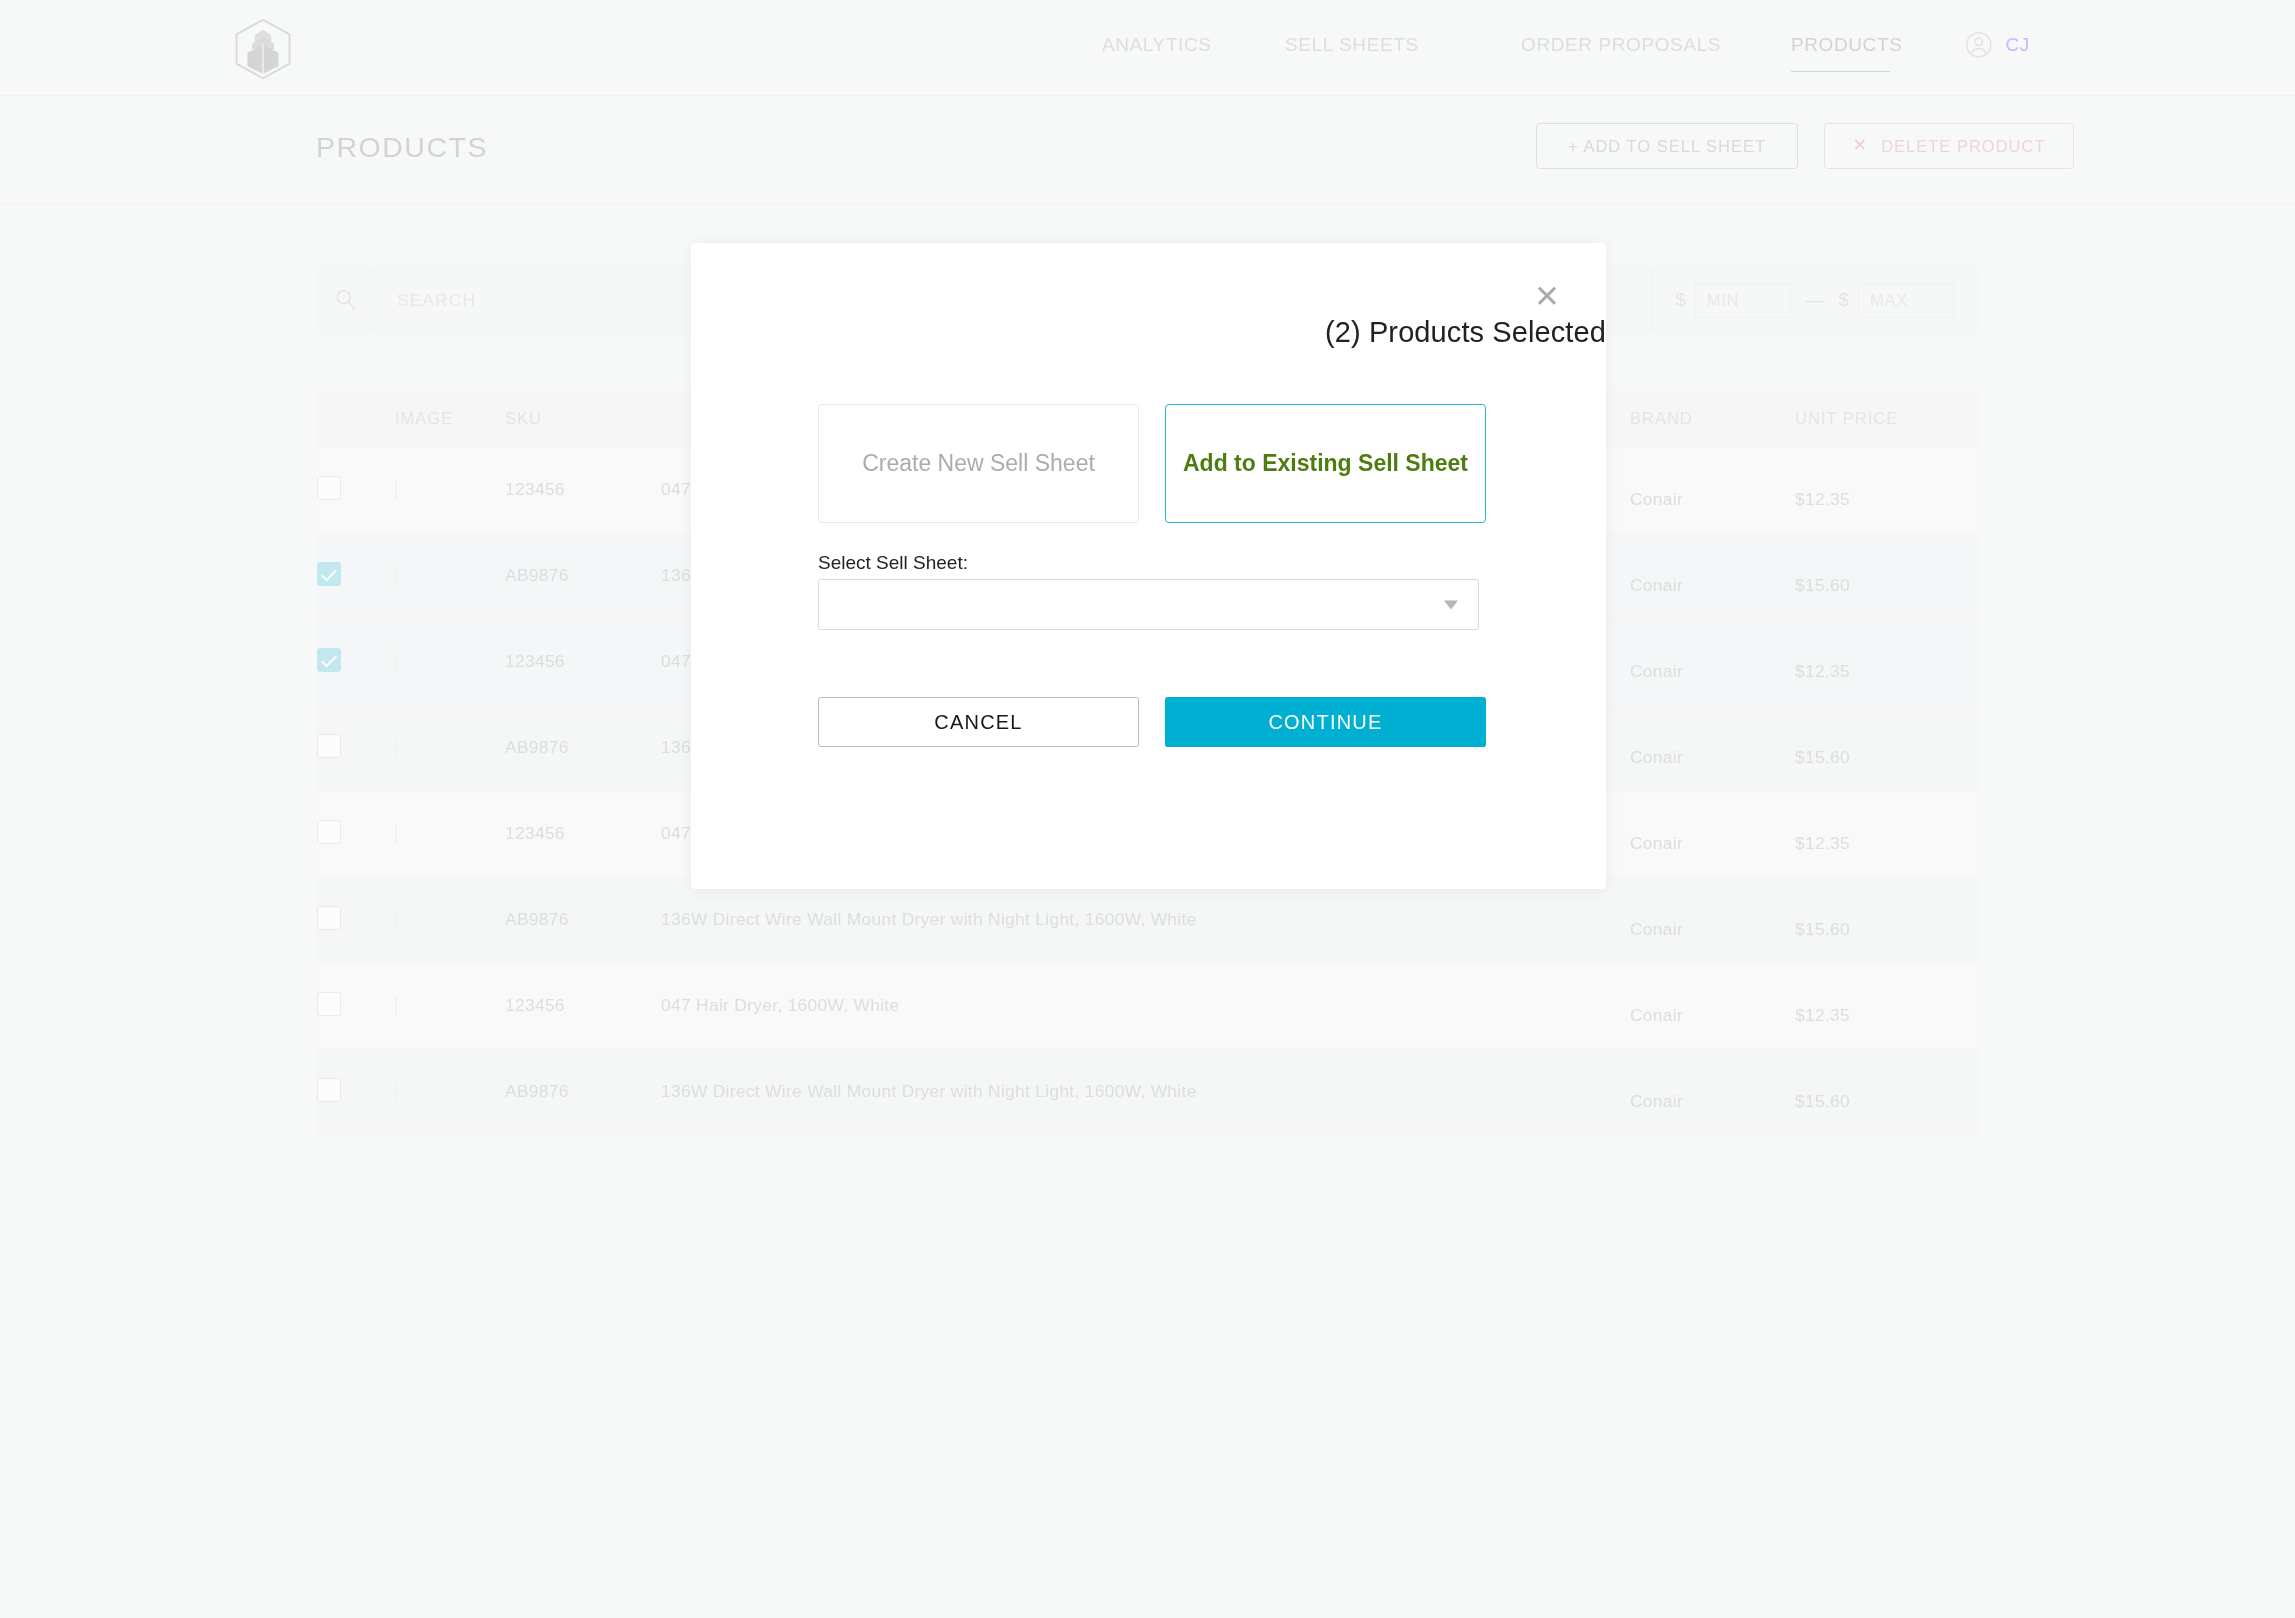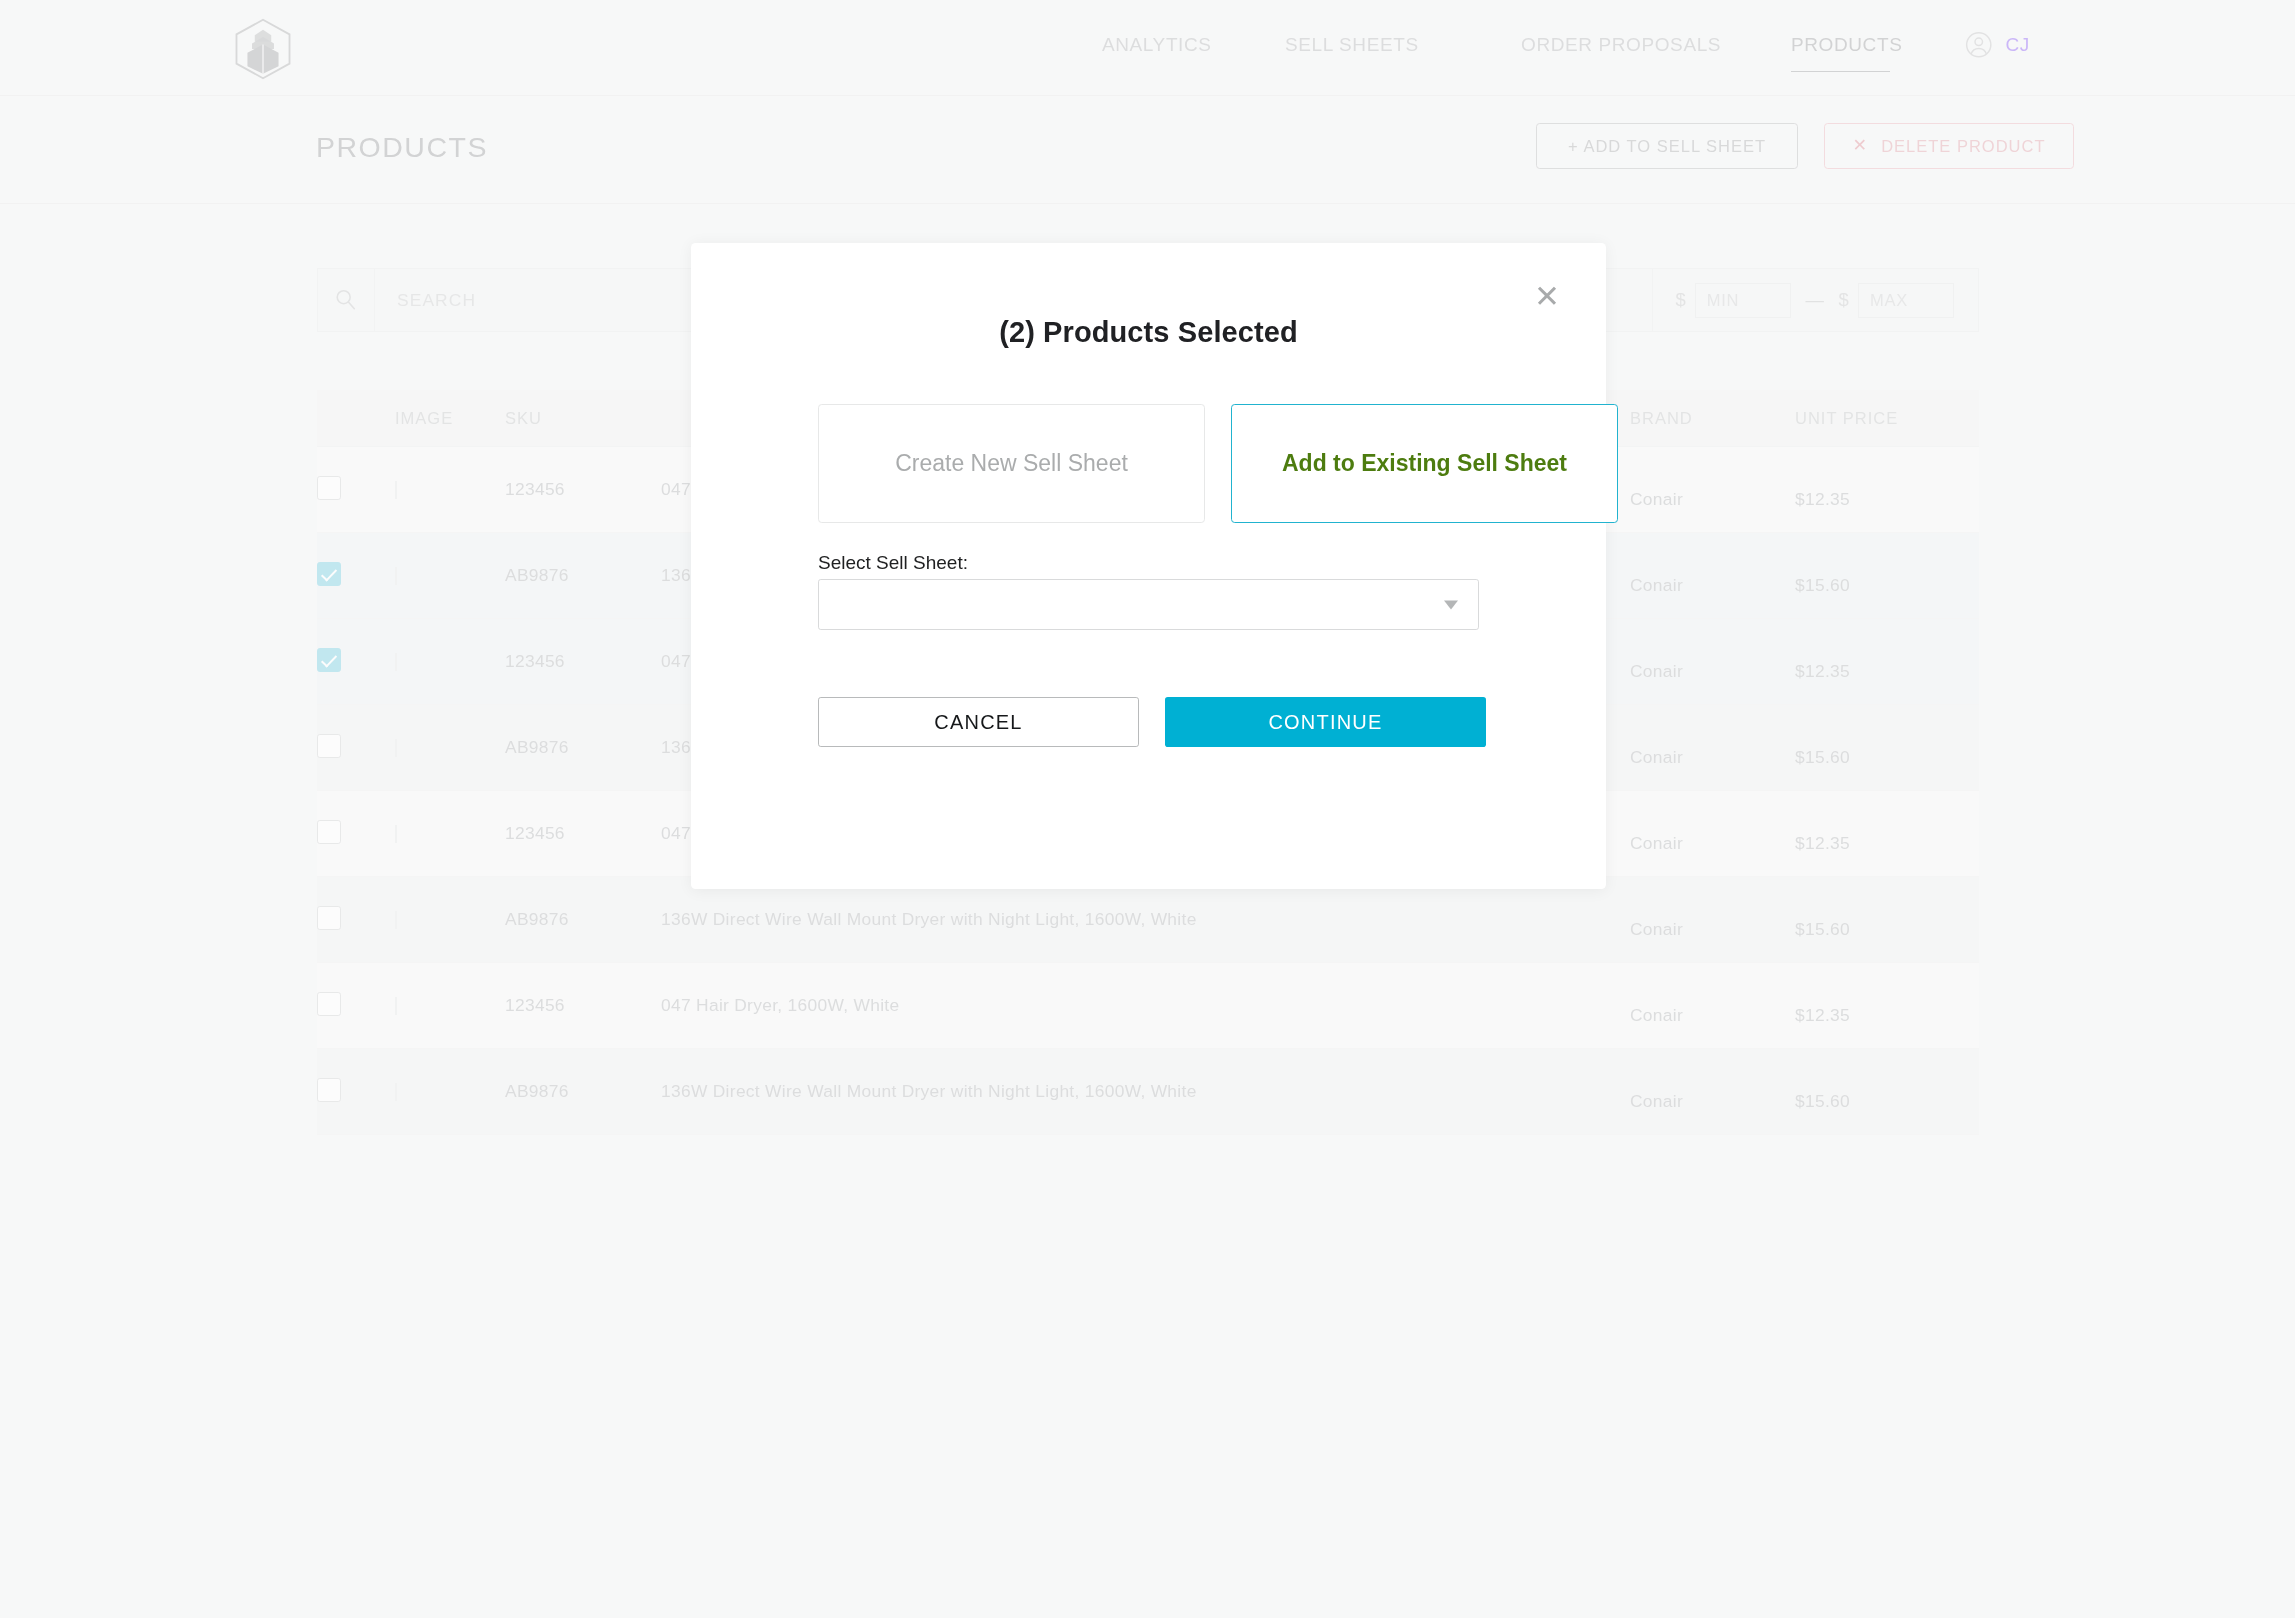--- a/index.html
+++ b/index.html
@@ -341,38 +341,38 @@
     font-size: 31px;
     line-height: 1;
     font-weight: 300;
   }
 
   .modal-title {
     position: absolute;
     left: 0; right: 0;
     top: 301px;
     transform: translateY(-50%);
-    text-align: center;
+    text-align: right;
     font-size: 29px;
     color: #202124;
-    font-weight: 700;
+    font-weight: 400;
     letter-spacing: 0.1px;
   }
   .modal-title { top: 0; margin-top: 73px; transform: none; }
 
   .choice-row {
     position: absolute;
     left: 127px;
     top: 161px;
     display: flex;
     gap: 26px;
   }
 
   .choice-card {
-    width: 387px;
+    width: 321px;
     height: 119px;
     border: 0.9px solid #e7e8e8;
     border-radius: 3.7px;
     background: #ffffff;
     display: flex;
     align-items: center;
     justify-content: center;
     font-size: 23px;
     color: #aaacad;
     cursor: pointer;

